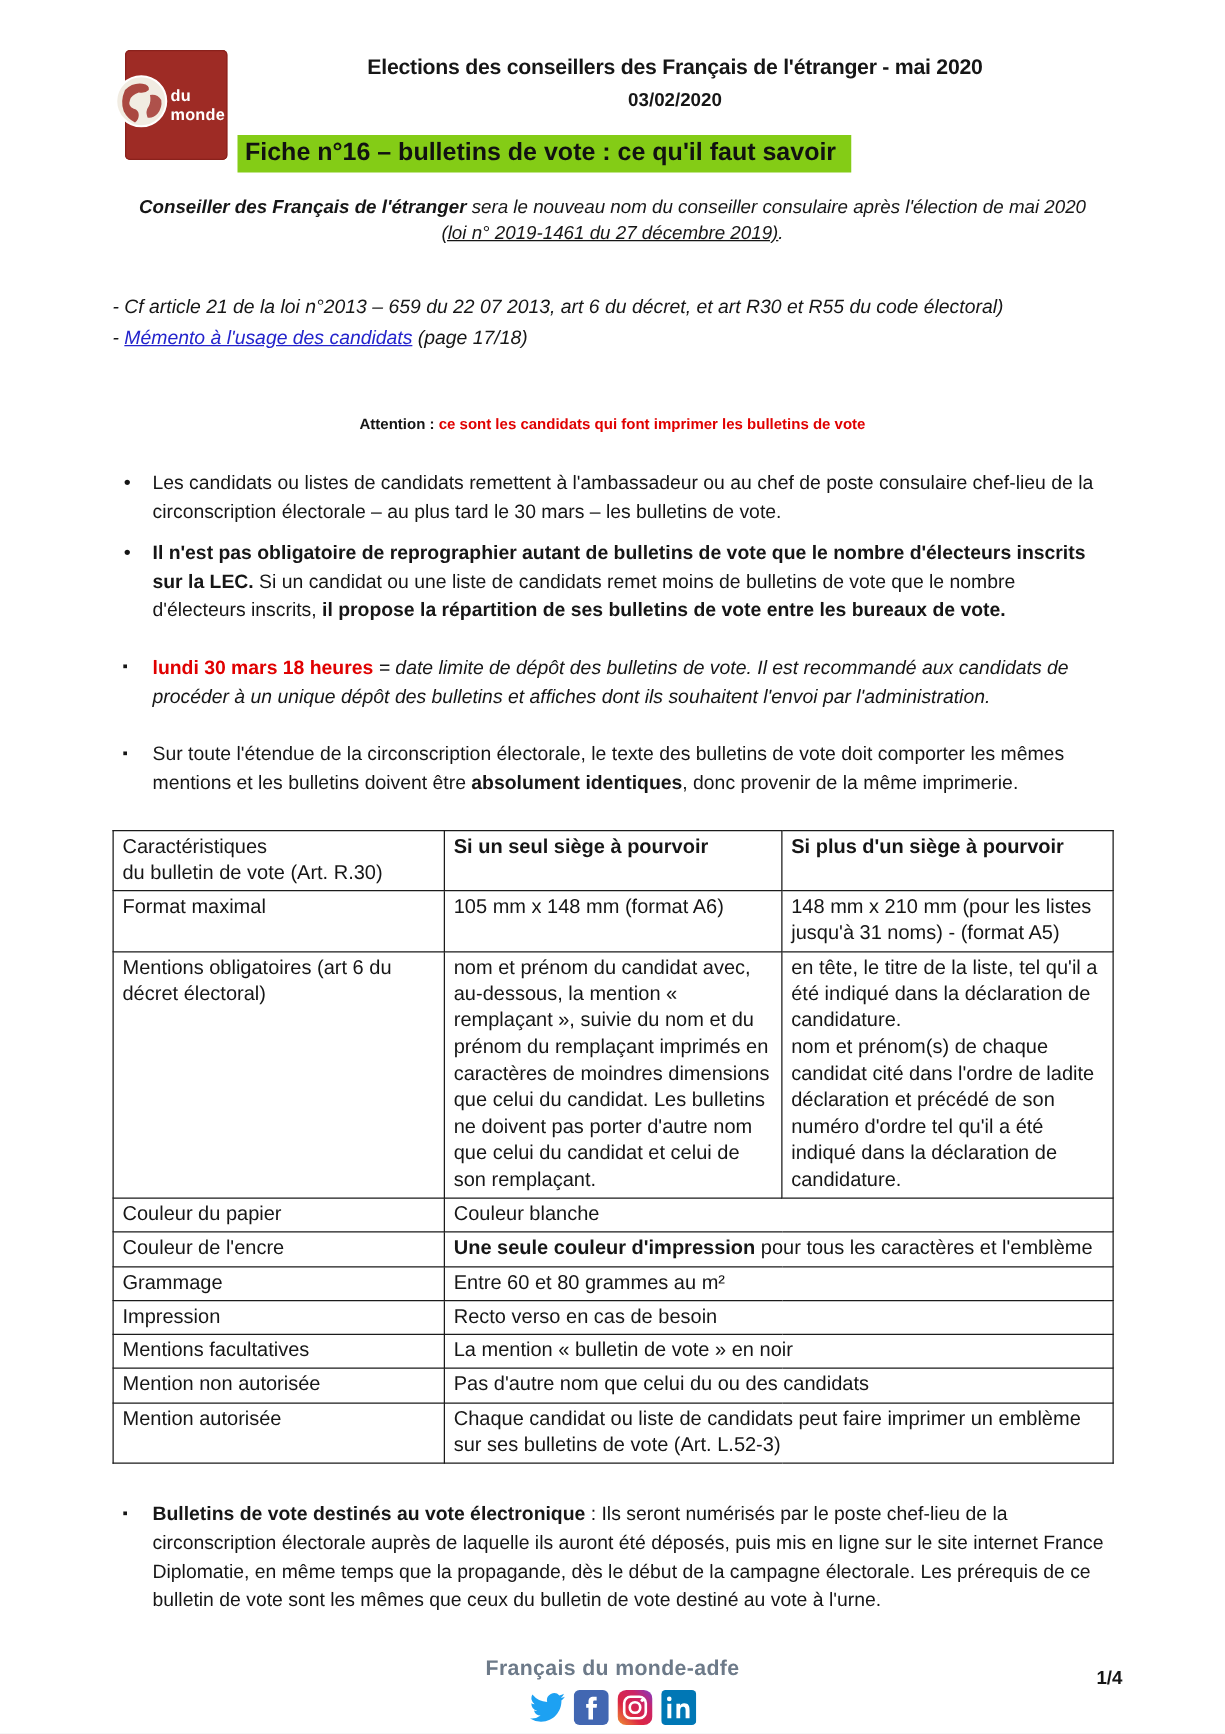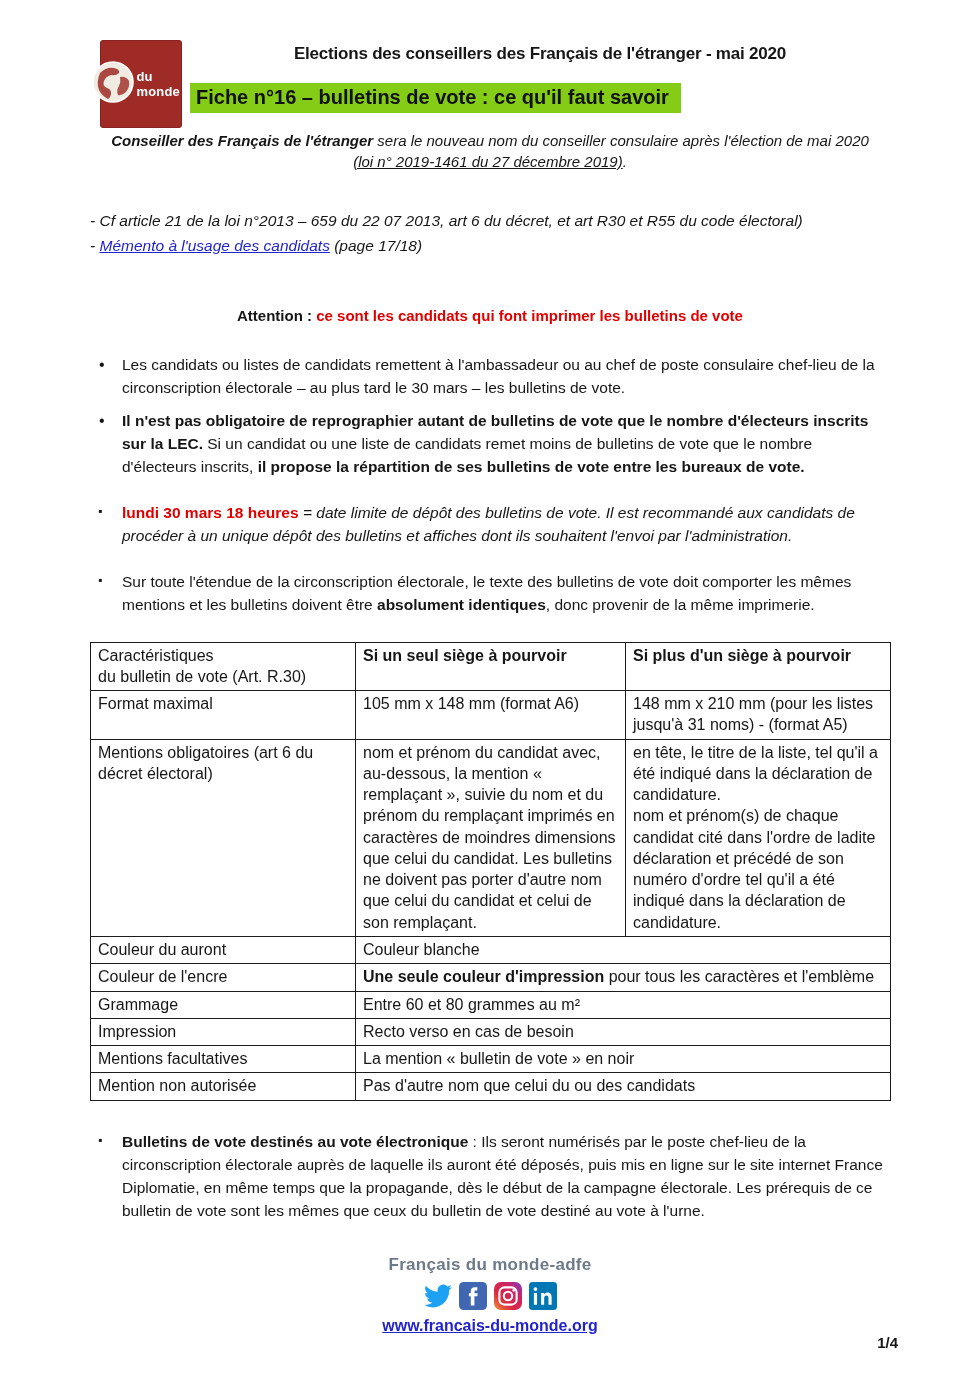--- a/index.html
+++ b/index.html
@@ -26,21 +26,21 @@
   .subtitle-row { margin-left:100px; margin-top:19px; }
   .subtitle { display:inline-block; background:#84cc16; color:#111; font-size:20px; font-weight:700; padding:3px 12px 4px 6px; }
 
   .note { margin-top:17px; text-align:center; font-style:italic; font-size:15px; line-height:21px; }
   .note-bold { font-weight:700; }
   .note-law { text-decoration:underline; }
 
   .refs { margin-top:36px; font-style:italic; font-size:15.5px; line-height:25px; }
   .link { color:#2323cc; text-decoration:underline; cursor:pointer; }
 
-  .attention { margin-top:49px; text-align:center; font-size:15px; font-weight:700; }
+  .attention { margin-top:49px; text-align:center; font-size:12px; font-weight:700; }
   .attention-red { color:#e00000; }
 
   
   ul.bullets { list-style:none; margin-top:29px; padding-left:32px; font-size:15.5px; line-height:23px; }
   ul.bullets li { position:relative; margin-bottom:10px; }
   ul.round li::before { content:"\2022"; position:absolute; left:-23px; top:0; font-size:16px; }
   ul.square { margin-top:23px; }
   ul.square li { margin-bottom:23px; }
   ul.square li::before { content:"\25AA"; position:absolute; left:-24px; top:-1px; font-size:12px; }
   .seg-b { font-weight:700; }
@@ -82,20 +82,21 @@
         <circle cx="23" cy="23" r="20" fill="none" stroke="#fff" stroke-width="1.6"></circle>
       </svg>
     </span>
     <div class="logo-text">du monde</div>
   </div>
 
   <div class="content">
 
     <div class="header-text">
       <div class="title">Elections des conseillers des Français de l'étranger - mai 2020</div>
+      <div class="date">03/02/2020</div>
     </div>
 
     <div class="subtitle-row">
       <span class="subtitle">Fiche n°16 – bulletins de vote : ce qu'il faut savoir</span>
     </div>
 
     <div class="note">
       <div><span class="note-bold">Conseiller des Français de l'étranger</span><span> sera le nouveau nom du conseiller consulaire après l'élection de mai 2020</span></div>
       <div><span class="note-law">(loi n° 2019-1461 du 27 décembre 2019)</span><span>.</span></div>
     </div>
@@ -142,21 +143,21 @@
         </tr>
         <tr>
           <td>Mentions obligatoires (art 6 du décret électoral)</td>
           <td>nom et prénom du candidat avec, au-dessous, la mention « remplaçant », suivie du nom et du prénom du remplaçant imprimés en caractères de moindres dimensions que celui du candidat. Les bulletins ne doivent pas porter d'autre nom que celui du candidat et celui de son remplaçant.</td>
           <td>
             <div class="cell-p">en tête, le titre de la liste, tel qu'il a été indiqué dans la déclaration de candidature.</div>
             <div class="cell-p">nom et prénom(s) de chaque candidat cité dans l'ordre de ladite déclaration et précédé de son numéro d'ordre tel qu'il a été indiqué dans la déclaration de candidature.</div>
           </td>
         </tr>
         <tr>
-          <td>Couleur du auront</td>
+          <td>Couleur du papier</td>
           <td colspan="2">Couleur blanche</td>
         </tr>
         <tr>
           <td>Couleur de l'encre</td>
           <td colspan="2"><span class="seg-b">Une seule couleur d'impression</span><span> pour tous les caractères et l'emblème</span></td>
         </tr>
         <tr>
           <td>Grammage</td>
           <td colspan="2">Entre 60 et 80 grammes au m²</td>
         </tr>
@@ -164,20 +165,24 @@
           <td>Impression</td>
           <td colspan="2">Recto verso en cas de besoin</td>
         </tr>
         <tr>
           <td>Mentions facultatives</td>
           <td colspan="2">La mention « bulletin de vote » en noir</td>
         </tr>
         <tr>
           <td>Mention non autorisée</td>
           <td colspan="2">Pas d'autre nom que celui du ou des candidats</td>
+        </tr>
+        <tr>
+          <td>Mention autorisée</td>
+          <td colspan="2">Chaque candidat ou liste de candidats peut faire imprimer un emblème sur ses bulletins de vote (Art. L.52-3)</td>
         </tr>
       </tbody>
         </table>
     </div>
 
     <ul class="bullets square electronic">
       <li><span class="seg-b">Bulletins de vote destinés au vote électronique</span><span> : Ils seront numérisés par le poste chef-lieu de la circonscription électorale auprès de laquelle ils auront été déposés, puis mis en ligne sur le site internet France Diplomatie, en même temps que la propagande, dès le début de la campagne électorale. Les prérequis de ce bulletin de vote sont les mêmes que ceux du bulletin de vote destiné au vote à l'urne.</span></li>
     </ul>
 
     <div class="footer">

